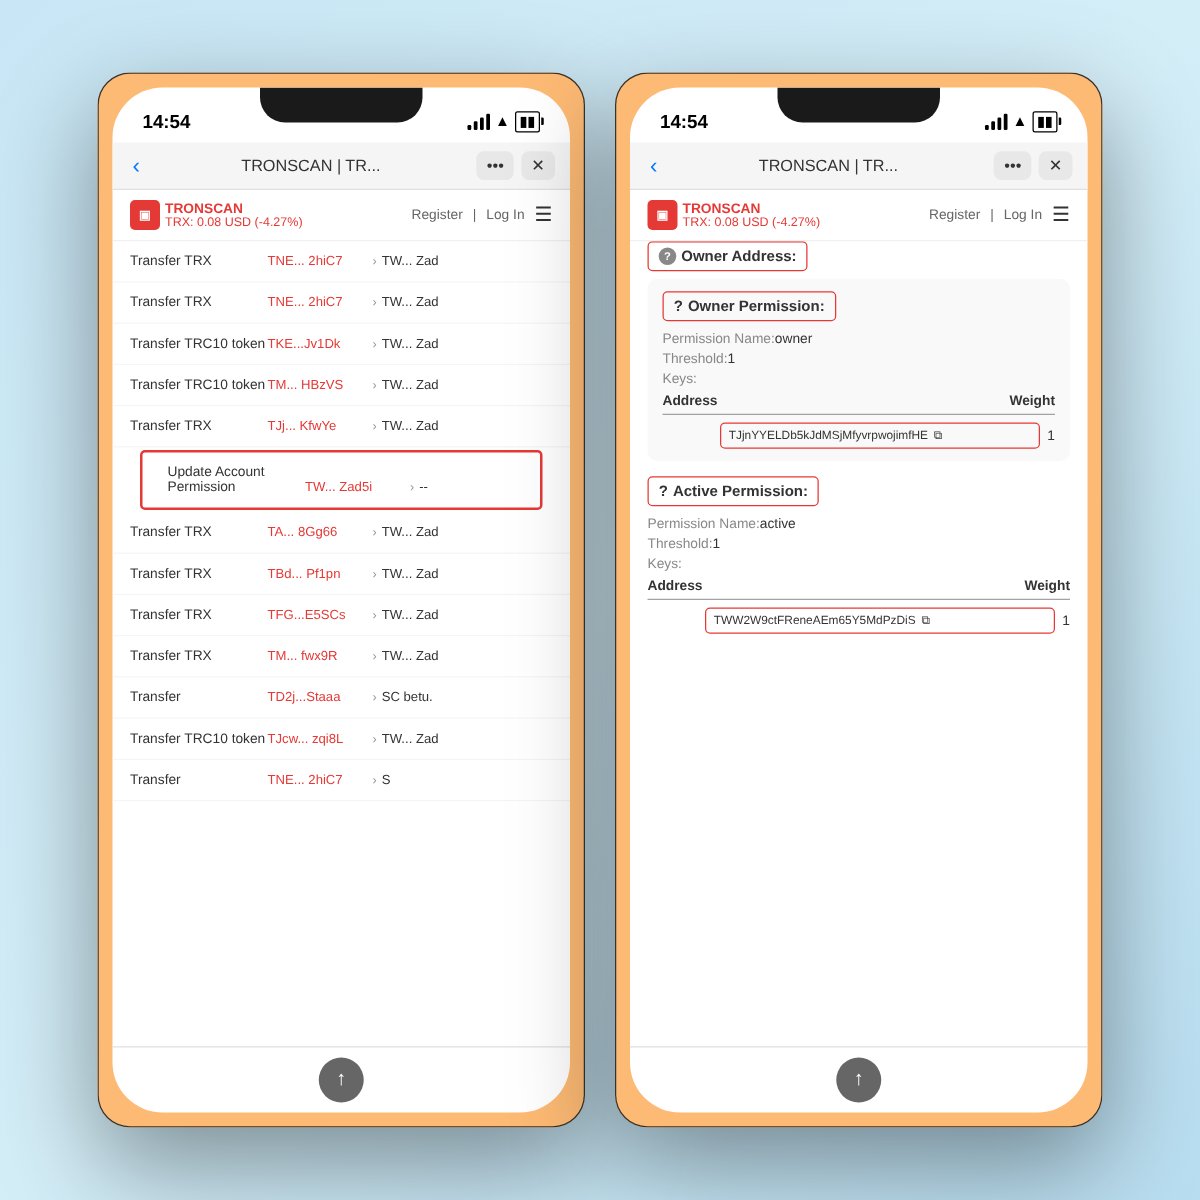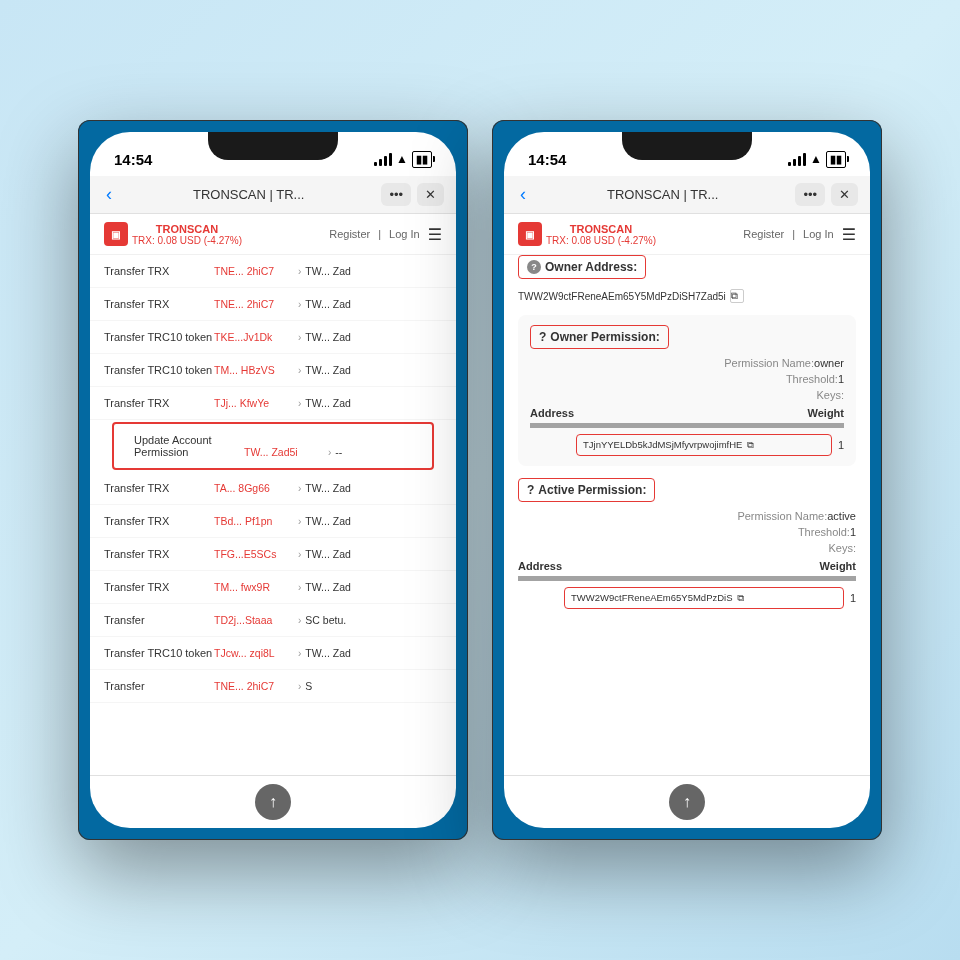--- a/index.html
+++ b/index.html
@@ -16,23 +16,23 @@
     }
 
     .phone-wrapper {
       display: flex;
       gap: 24px;
       align-items: center;
     }
 
     .phone {
       width: 390px;
-      height: 720px;
-      background: #0369a1;
-      border-radius: 12px;
+      height: 844px;
+      background: #fdba74;
+      border-radius: 26px;
       padding: 12px;
       box-shadow: 0 30px 80px rgba(0,0,0,0.4), inset 0 0 0 1px #333;
       position: relative;
       display: flex;
       flex-direction: column;
     }
 
     .phone-inner {
       background: #fff;
       border-radius: 40px;
@@ -191,21 +191,20 @@
       justify-content: center;
       color: white;
       font-size: 10px;
       font-weight: bold;
     }
 
     .logo-text {
       font-size: 11px;
       font-weight: 700;
       color: #e53935;
-      text-align: center;
     }
 
     .trx-price {
       font-size: 10px;
       color: #666;
     }
 
     .trx-price span {
       color: #e53935;
     }
@@ -367,21 +366,21 @@
       color: #333;
       border: 1.5px solid #e53935;
       border-radius: 4px;
       padding: 4px 8px;
       width: fit-content;
       margin-bottom: 8px;
     }
 
     .perm-row {
       display: flex;
-      justify-content: flex-end;
+      justify-content: flex-start;
       font-size: 11px;
       color: #555;
       margin-bottom: 4px;
     }
 
     .perm-label {
       color: #888;
       font-size: 11px;
     }
 
@@ -395,21 +394,21 @@
       margin-top: 6px;
     }
 
     .keys-header {
       display: flex;
       justify-content: space-between;
       font-size: 11px;
       font-weight: 600;
       color: #333;
       padding-bottom: 4px;
-      border-bottom: 5px solid #a3a3a3;
+      border-bottom: 1px solid #a3a3a3;
       margin-bottom: 6px;
     }
 
     .key-row {
       display: flex;
       align-items: center;
       justify-content: space-between;
       gap: 6px;
     }
 
@@ -649,24 +648,20 @@
       </div>
 
       <div class="overview-content">
 
 
         <div class="section-label">
           <div class="question-mark">?</div>
           <span>Owner Address:</span>
         </div>
 
-        <div class="address-value">
-          <span>TWW2W9ctFReneAEm65Y5MdPzDiSH7Zad5i</span>
-          <span class="copy-icon">⧉</span>
-        </div>
 
         <div class="perm-section">
           <div class="perm-header">
             <div class="question-mark">?</div>
             <span>Owner Permission:</span>
           </div>
 
           <div class="perm-row">
             <span class="perm-label">Permission Name:</span>
             <span class="perm-value">owner</span>

